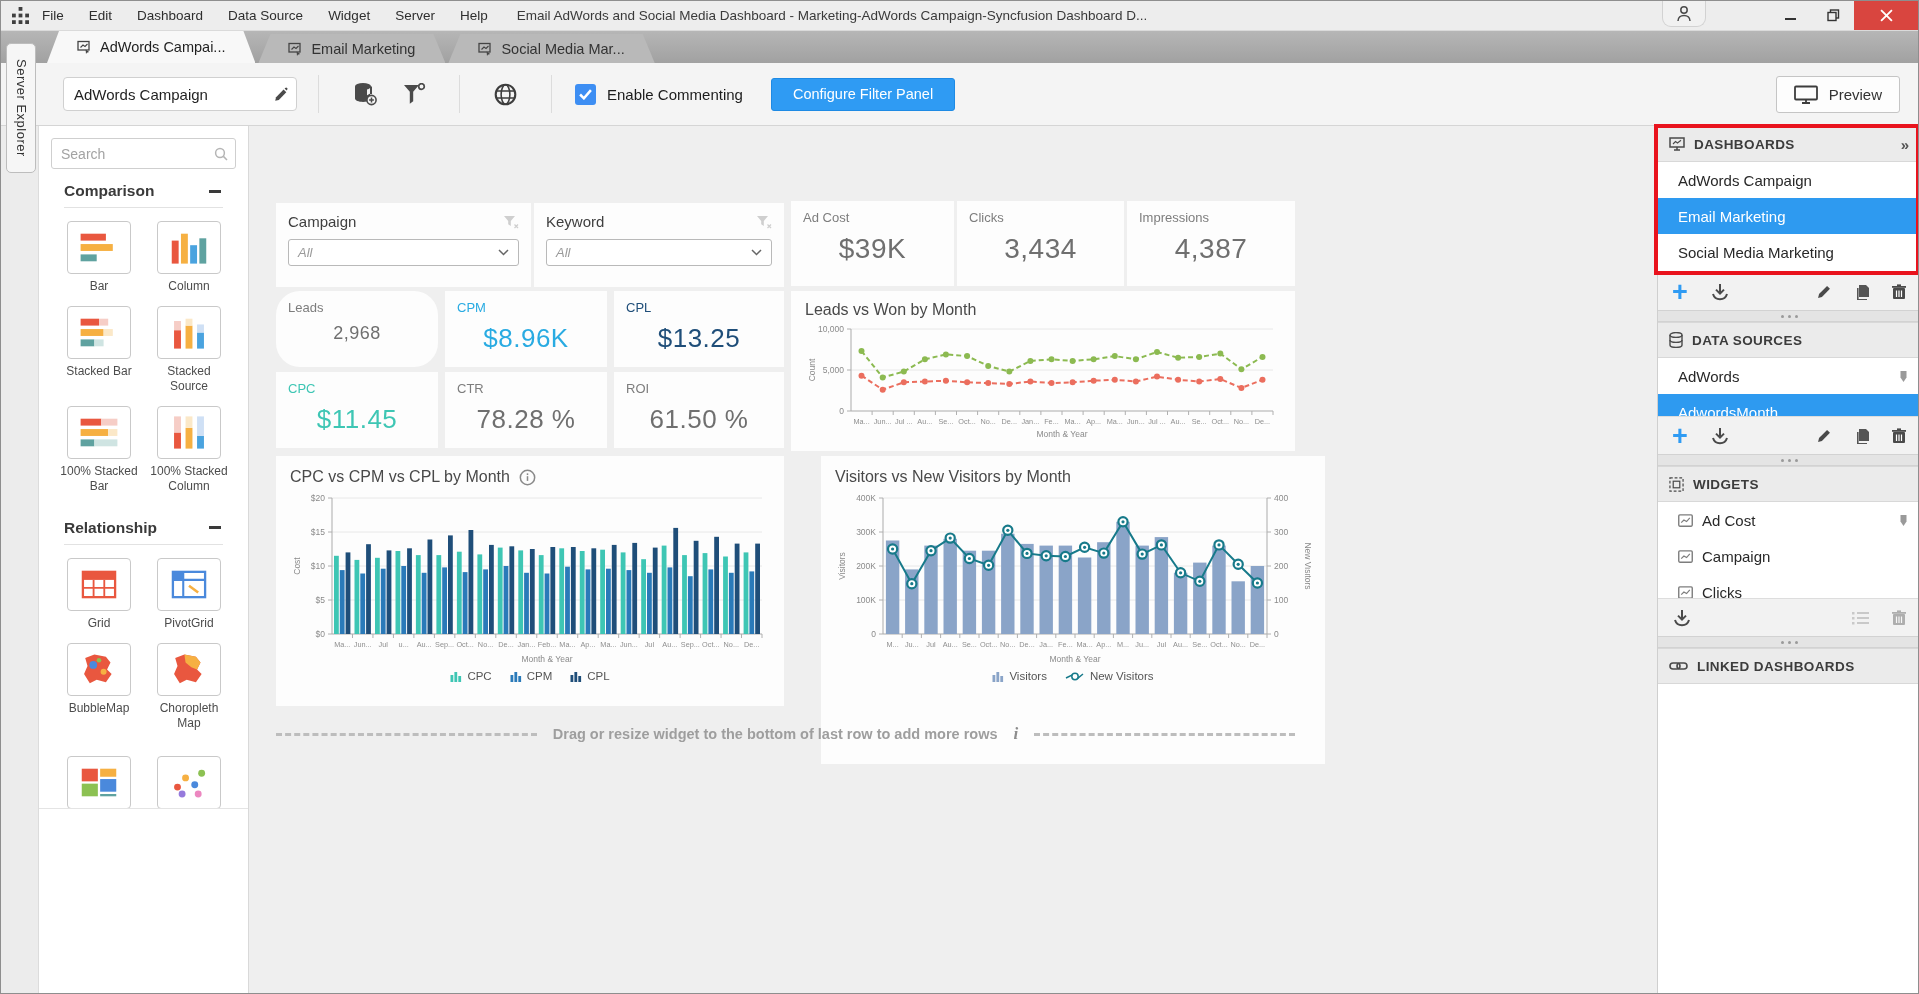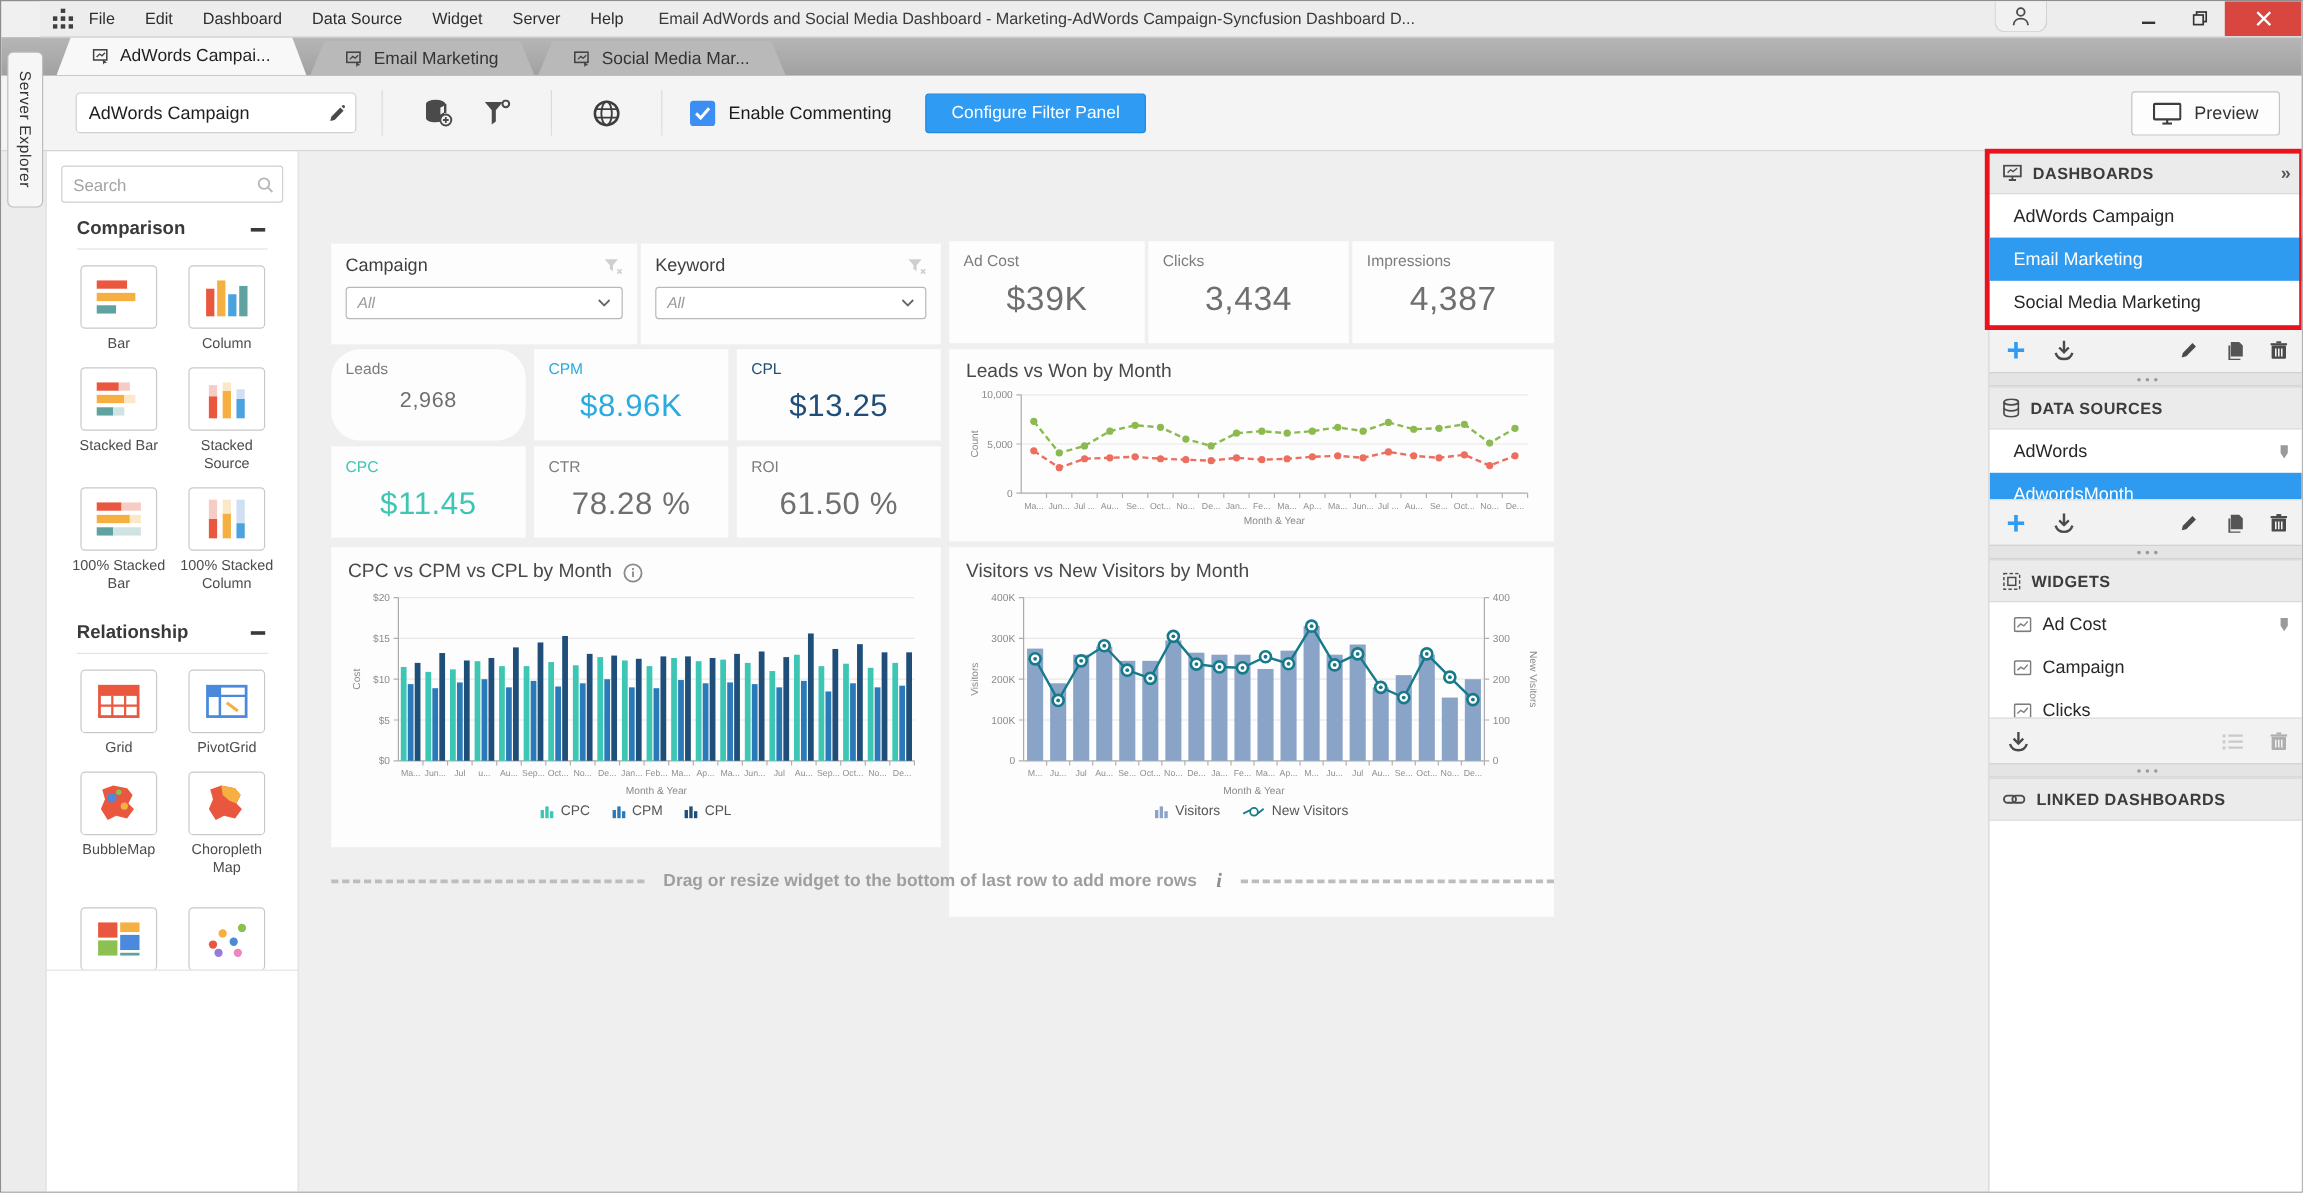--- a/index.html
+++ b/index.html
@@ -3,21 +3,21 @@
 <meta charset="utf-8">
 <style>
   html,body{margin:0;padding:0;background:#fff;}
   *{box-sizing:border-box;}
   .app{position:relative;width:1919px;height:994px;background:#f0f0f0;
        font-family:"Liberation Sans",sans-serif;border:1px solid #8e8e8e;overflow:hidden;}
   svg{display:block;font-family:"Liberation Sans",sans-serif;}
 
   
   .titlebar{position:absolute;left:0;top:0;right:0;height:30px;background:#ededed;
-            border-bottom:1px solid #dadada;display:flex;align-items:center;z-index:20;margin-left:32px;}
+            border-bottom:1px solid #dadada;display:flex;align-items:center;z-index:20;}
   .waffle{margin:0 13px 0 11px;display:flex;}
   .menubar{display:flex;align-items:center;}
   .menu-item{font-size:13.5px;color:#2e2e2e;margin-right:25px;white-space:nowrap;cursor:default;}
   .wintitle{font-size:13.5px;color:#3a3a3a;white-space:nowrap;overflow:hidden;text-overflow:ellipsis;flex:1;margin-left:4px;}
   .titlebar-right{display:flex;align-items:stretch;height:100%;}
   .user-tab{height:26px;align-self:flex-start;border:1px solid #d2d2d2;border-top:none;border-radius:0 0 9px 9px;
             background:#f1f1f1;display:flex;align-items:center;padding:1px 13px 0;margin-right:64px;}
   .winctl{width:42px;display:flex;align-items:center;justify-content:center;}
   .winctl.close{width:64px;background:#d9453f;}
 
@@ -767,21 +767,21 @@
                 <rect x="0.5" y="5" width="2.8" height="7" fill="#1f4e79"></rect>
                 <rect x="4.4" y="2" width="2.8" height="10" fill="#1f4e79"></rect>
                 <rect x="8.3" y="6" width="2.8" height="6" fill="#1f4e79"></rect>
               </svg>
               <span>CPL</span>
             </span>
           </div>
         </div>
     </div>
 
-    <div class="card chart-card" style="left:542px;top:330px;width:504px;height:308px;">
+    <div class="card chart-card" style="left:572px;top:330px;width:504px;height:308px;">
       <div class="chart-title">Visitors vs New Visitors by Month</div>
       <div class="mount">
           <svg width="476" height="176">
             <line x1="44" x2="48" y1="144" y2="144" stroke="#b0b0b0"></line>
             <text x="41" y="147" text-anchor="end" font-size="8.5" fill="#8a8a8a">0</text>
             <line x1="48" x2="432" y1="110" y2="110" stroke="#e8e8e8"></line>
             <line x1="44" x2="48" y1="110" y2="110" stroke="#b0b0b0"></line>
             <text x="41" y="113" text-anchor="end" font-size="8.5" fill="#8a8a8a">100K</text>
             <line x1="48" x2="432" y1="76" y2="76" stroke="#e8e8e8"></line>
             <line x1="44" x2="48" y1="76" y2="76" stroke="#b0b0b0"></line>

